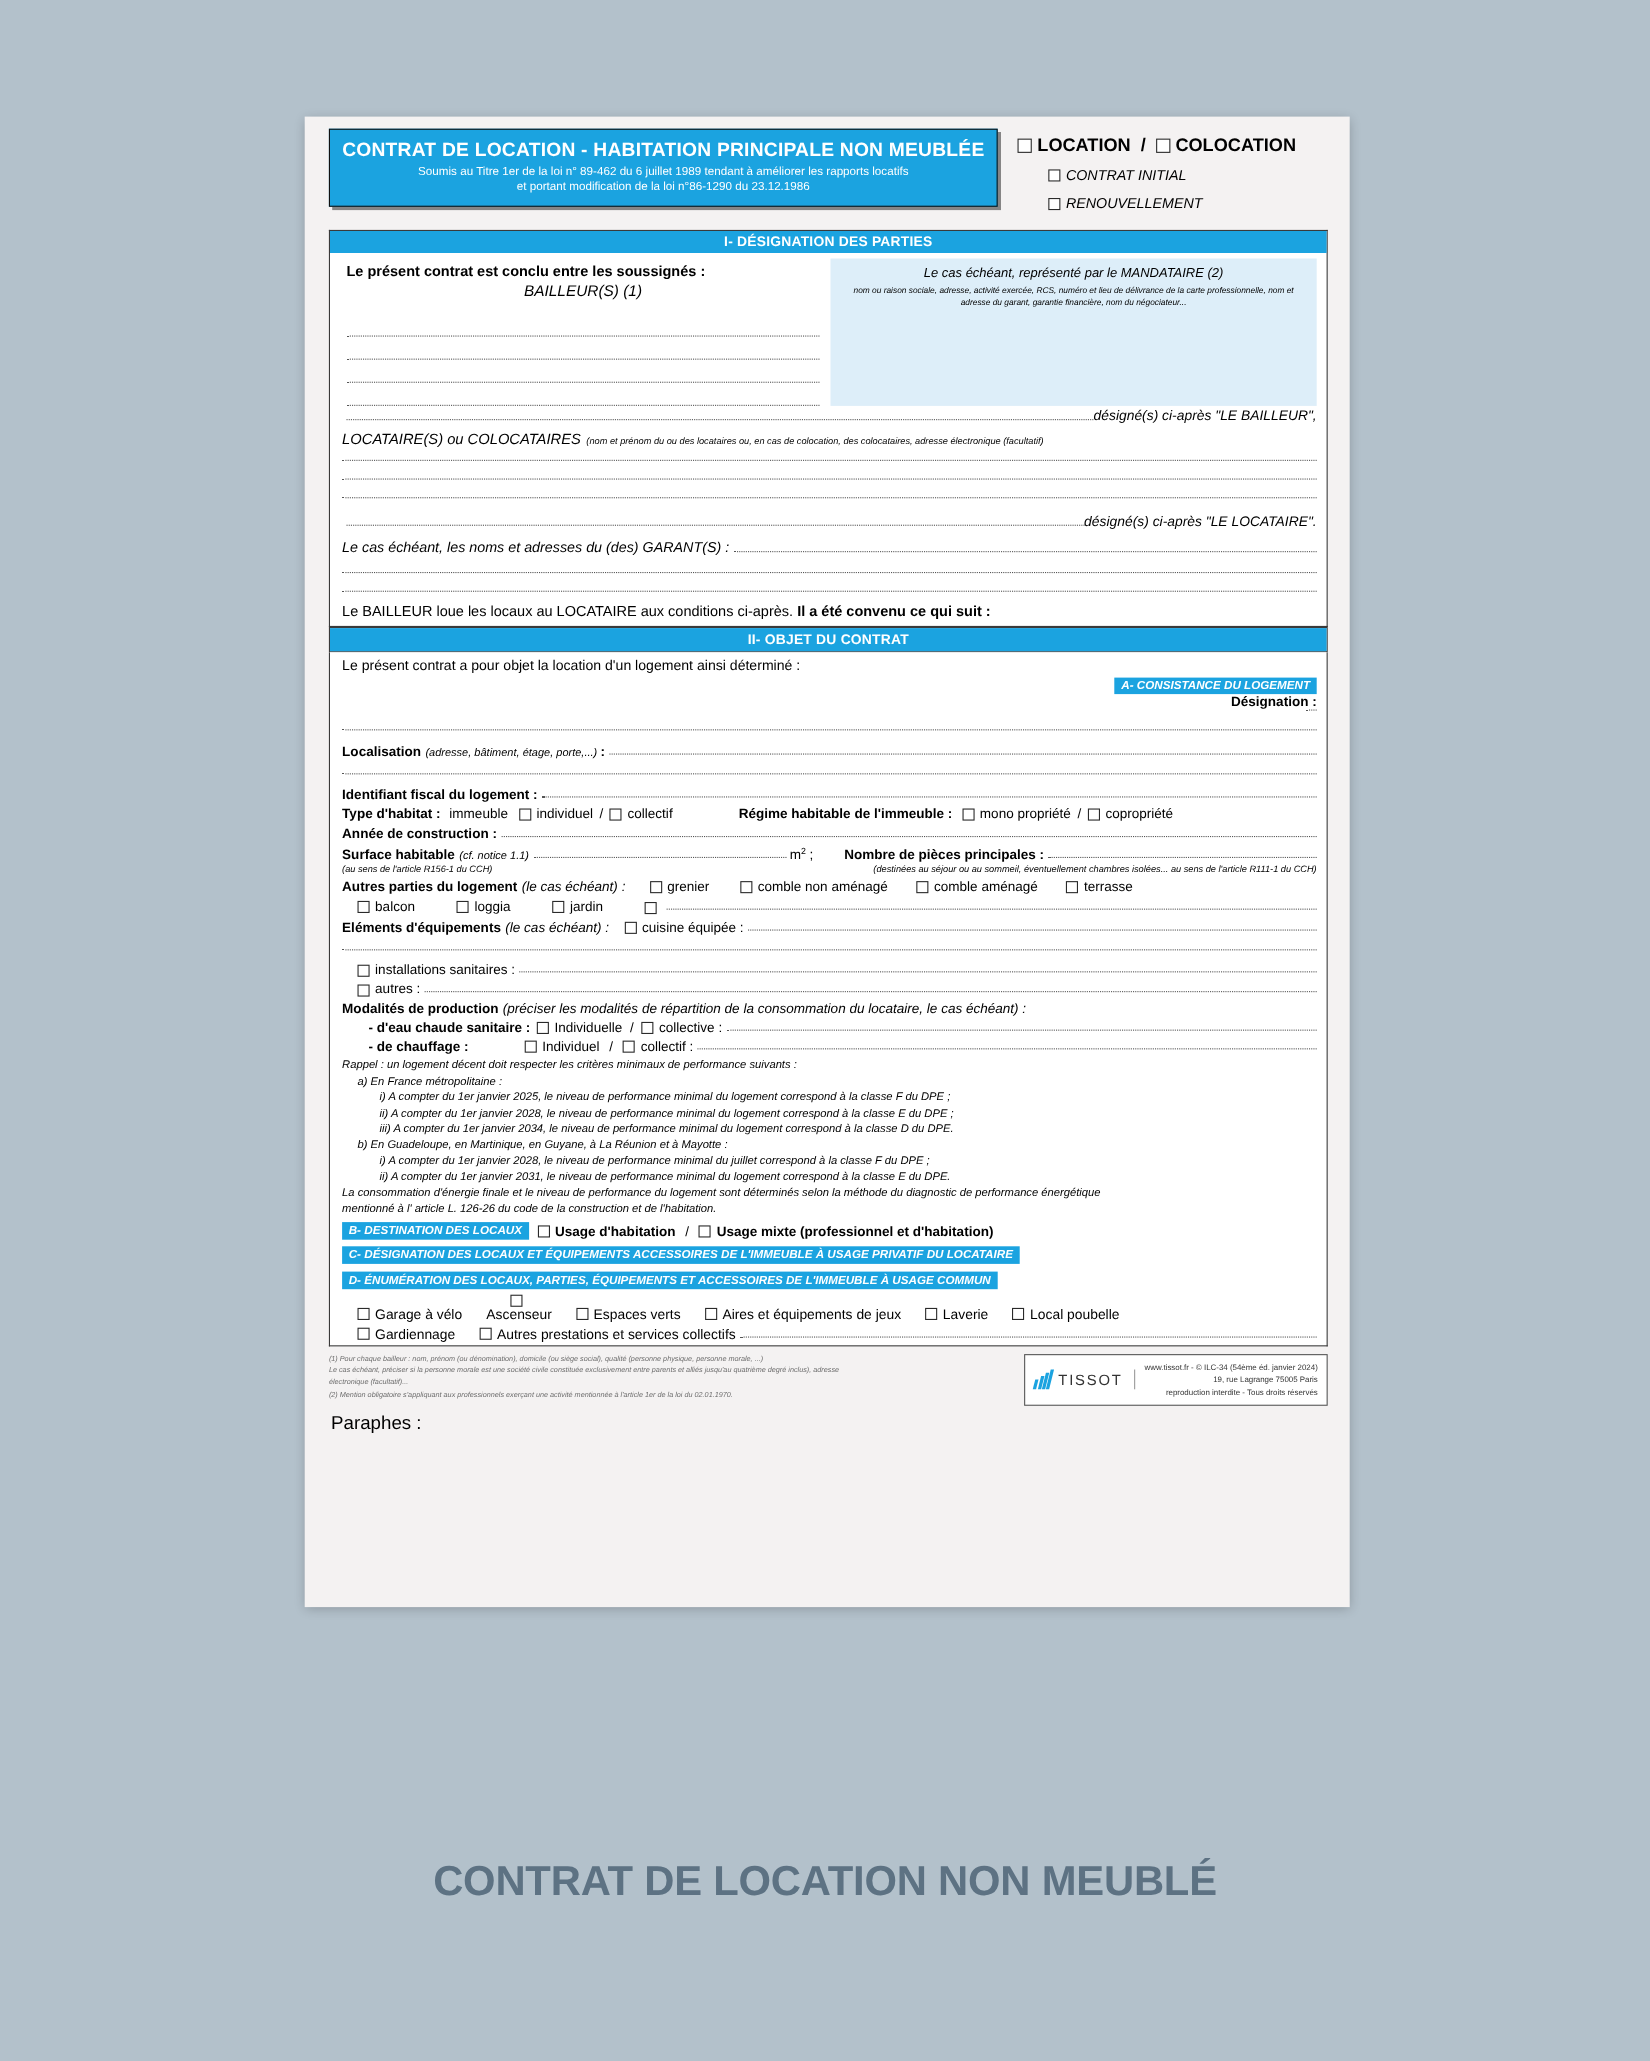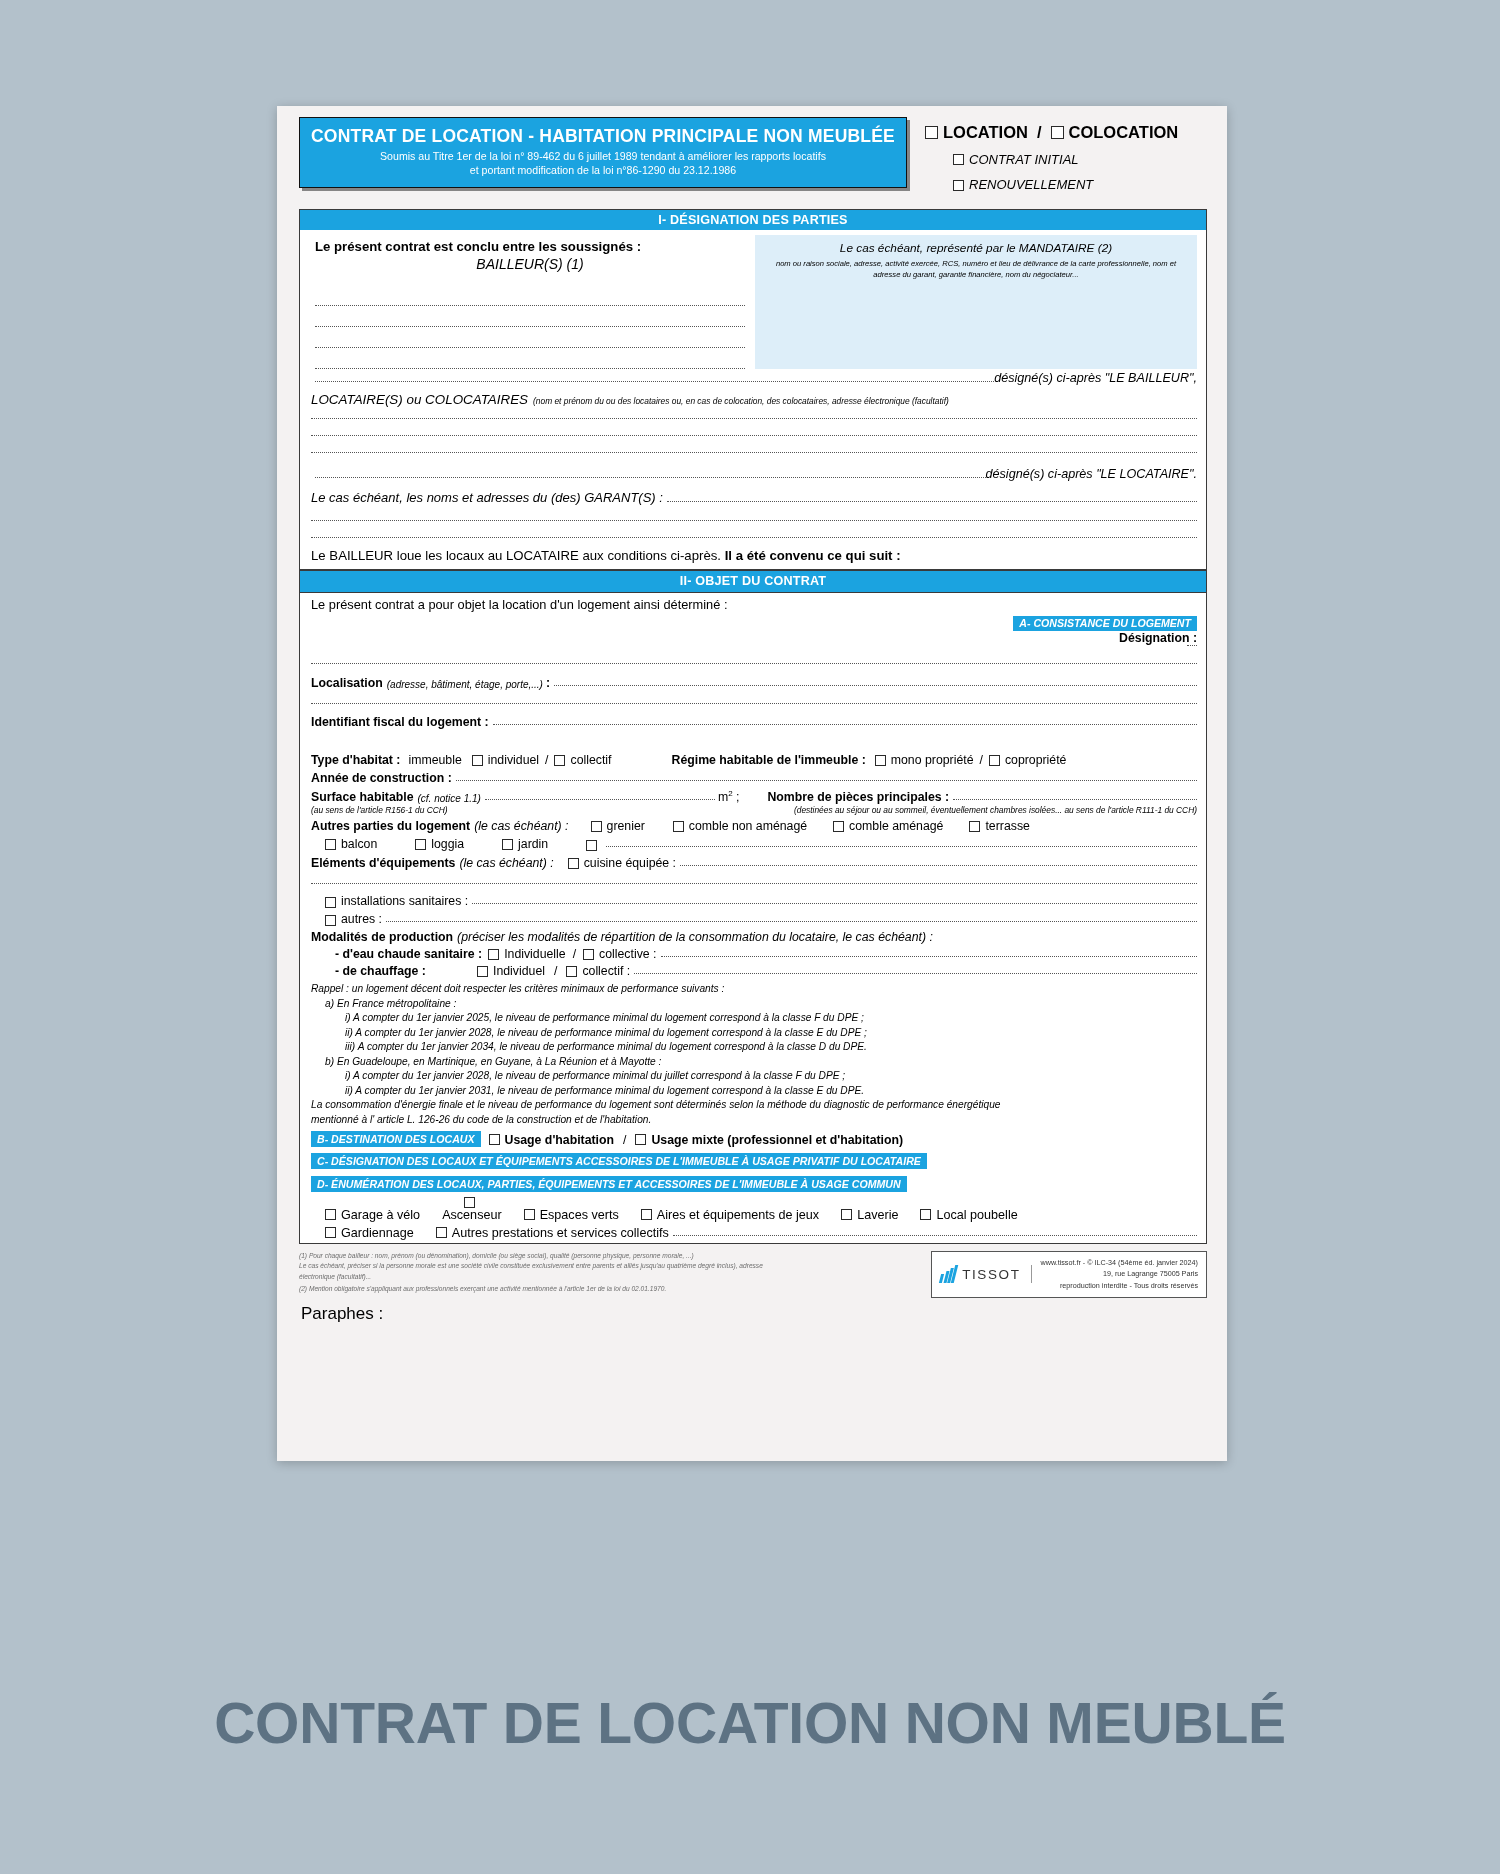--- a/index.html
+++ b/index.html
@@ -132,21 +132,21 @@
   .tissot{display:flex;align-items:center;padding-right:10px;border-right:1px solid #999;}
   .tissot-mark{display:flex;align-items:flex-end;margin-right:5px;}
   .tissot-mark span{display:block;width:2.6px;background:#1ba3e0;margin-right:1.6px;transform:skewX(-14deg);}
   .tissot-name{font-size:13.5px;letter-spacing:1.6px;color:#333;}
   .foot-info{font-size:7.2px;line-height:1.62;text-align:right;padding-left:9px;color:#333;}
   .paraphes{font-size:17px;color:#000000;margin-top:6px;padding-left:2px;}
   
   #caption{
     position:absolute;left:0;right:0;top:1690px;
     text-align:center;
-    font-size:57px;font-weight:bold;
+    font-size:38px;font-weight:bold;
     color:#5d7283;
     letter-spacing:-.2px;
   }
 </style>
 </head>
 <body>
 
 <div id="sheet">
  <div id="inner">
 
@@ -254,21 +254,21 @@
       </div>
       <div class="rule" style="margin-top:13px;"></div>
 
       <div class="row" style="margin-top:11px;">
         <span class="b" style="white-space:nowrap;">Identifiant fiscal du logement :</span>
         <span class="dots"></span>
       </div>
 
       <div class="row" style="margin-top:4px;">
         <span class="b" style="white-space:nowrap;">Type d'habitat :</span>
-        <span style="margin-left:8px;margin-top:20px;">immeuble</span>
+        <span style="margin-left:8px;">immeuble</span>
         <span class="cbl" style="margin-left:10px;">
           <span class="cb"></span>
           <span>individuel</span>
         </span>
         <span style="margin:0 6px;">/</span>
         <span class="cbl">
           <span class="cb"></span>
           <span>collectif</span>
         </span>
         <span style="width:60px;"></span>

